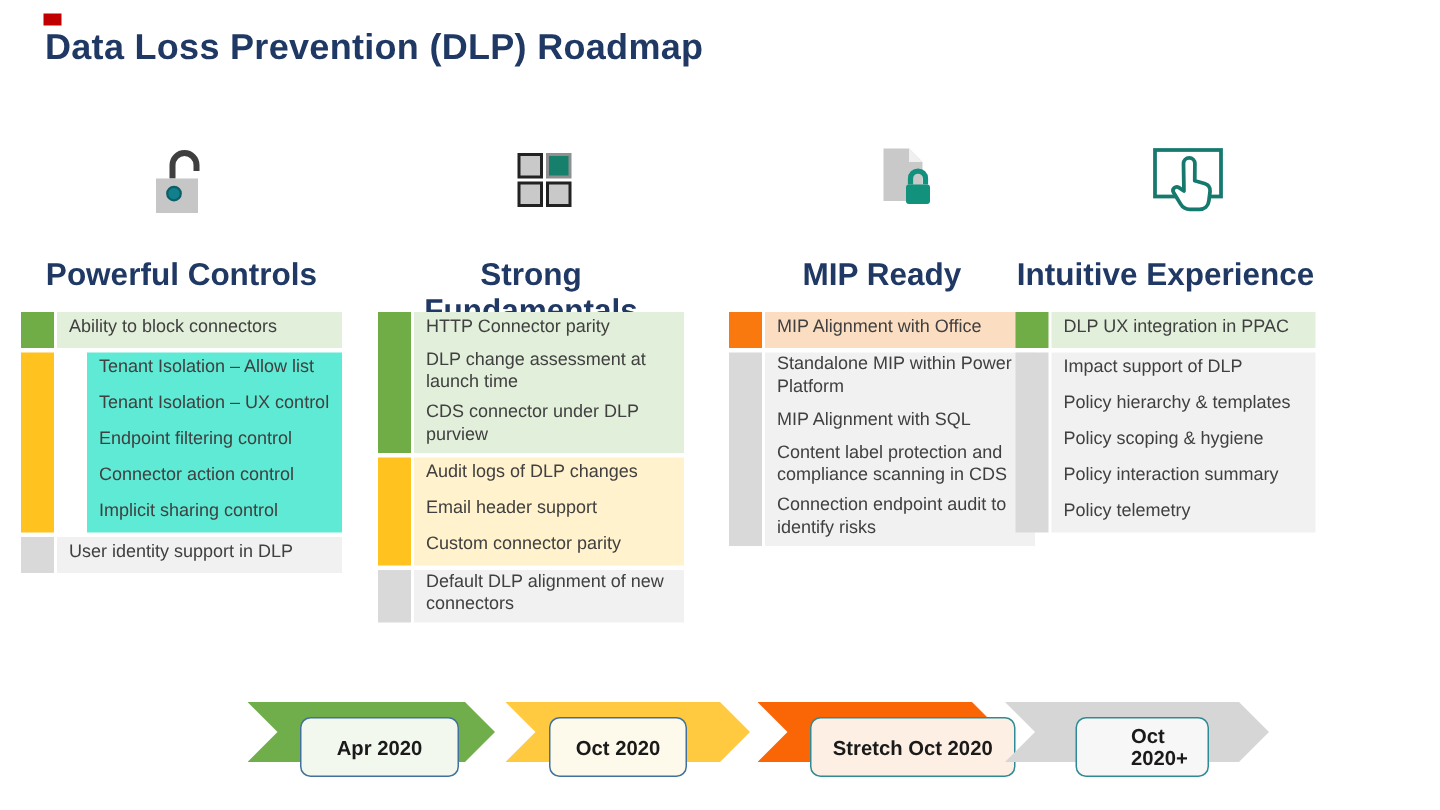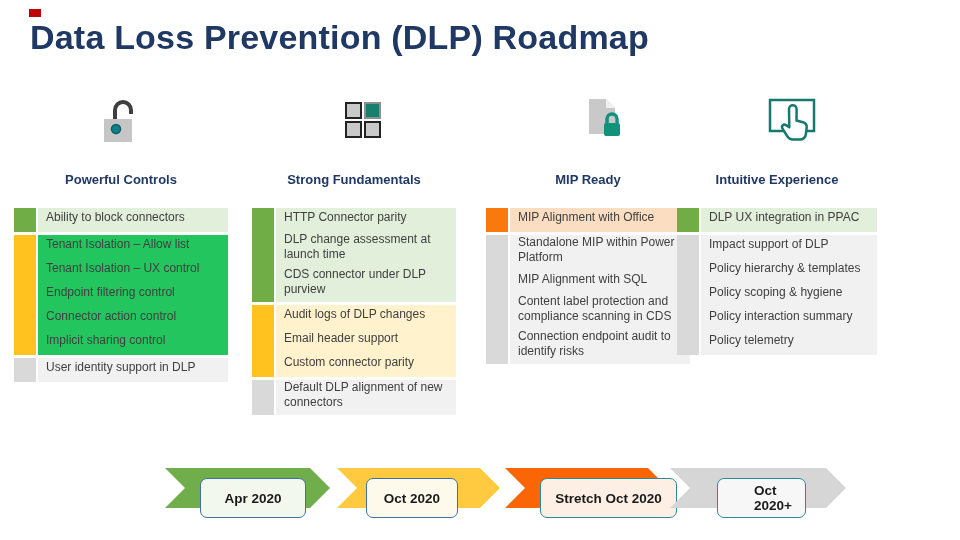--- a/index.html
+++ b/index.html
@@ -2,34 +2,34 @@
 <html><head>
 <meta charset="utf-8">
 <style>
   html,body{margin:0;padding:0;background:#888;}
   .slide{
     position:relative; width:960px; height:540px; background:#ffffff;
     font-family:"Liberation Sans","DejaVu Sans",sans-serif; overflow:hidden;
   }
   .red-marker{position:absolute; left:29px; top:9px; width:12px; height:8px; background:#C00000;}
   .page-title{
-    position:absolute; left:30px; top:18px; font-size:34px; font-weight:700;
+    position:absolute; left:30px; top:18px; font-size:24px; font-weight:700;
     color:#1F3864; letter-spacing:.2px;
   }
   .columns{position:absolute; inset:0;}
   .col{position:absolute; top:92px;}
   .col-1{left:14px; width:214px;}
   .col-2{left:252px; width:204px;}
   .col-3{left:486px; width:204px;}
   .col-4{left:677px; width:200px;}
   .icon-area{height:58px; display:flex; align-items:center; justify-content:center;}
   .col-3 .icon-area,.col-4 .icon-area{transform:translateX(16px);}
   .col-2 .icon-area{transform:translateX(10px);}
   .col-header{
-    margin-top:22px; height:20px; text-align:center; font-size:13px; font-weight:600;
+    margin-top:22px; height:20px; text-align:center; font-size:21px; font-weight:600;
     color:#1F3864;
   }
   .list{margin-top:16px;}
   .group{display:flex; margin-bottom:3px;}
   .bar{width:22px; flex:0 0 22px; margin-right:2px;}
   .gitems{flex:1;}
   .item{
     min-height:24px; box-sizing:border-box; padding:0 6px 5px 8px;
     display:flex; align-items:center; font-size:12px; line-height:15px; color:#404040;
   }
@@ -63,21 +63,21 @@
         <div class="col-header">Powerful Controls</div>
         <div class="list">
           <div class="group">
             <div class="bar" style="background: rgb(112, 173, 71);"></div>
             <div class="gitems" style="background: rgb(226, 239, 218);">
               <div class="item">Ability to block connectors</div>
             </div>
           </div>
           <div class="group">
             <div class="bar" style="background: rgb(255, 194, 30);"></div>
-            <div class="gitems" style="background: #22c55e;">
+            <div class="gitems" style="background: #5eead4; margin-left: 20px;">
               <div class="item">Tenant Isolation – Allow list</div>
               <div class="item">Tenant Isolation – UX control</div>
               <div class="item">Endpoint filtering control</div>
               <div class="item">Connector action control</div>
               <div class="item">Implicit sharing control</div>
             </div>
           </div>
           <div class="group">
             <div class="bar" style="background: rgb(217, 217, 217);"></div>
             <div class="gitems" style="background: rgb(241, 241, 241);">

